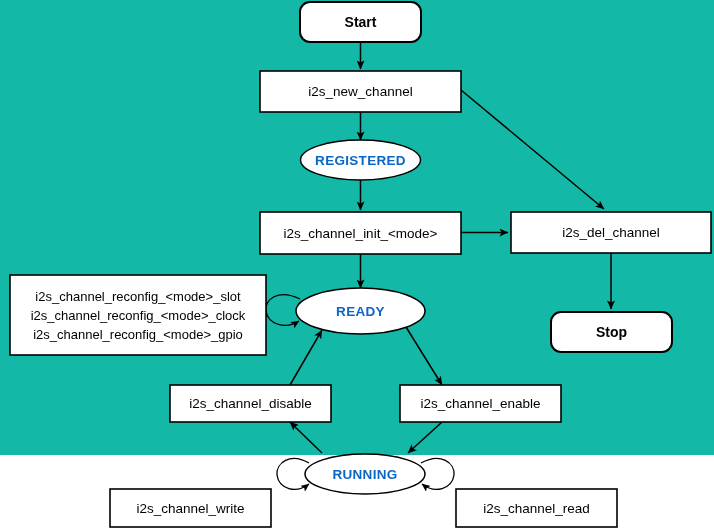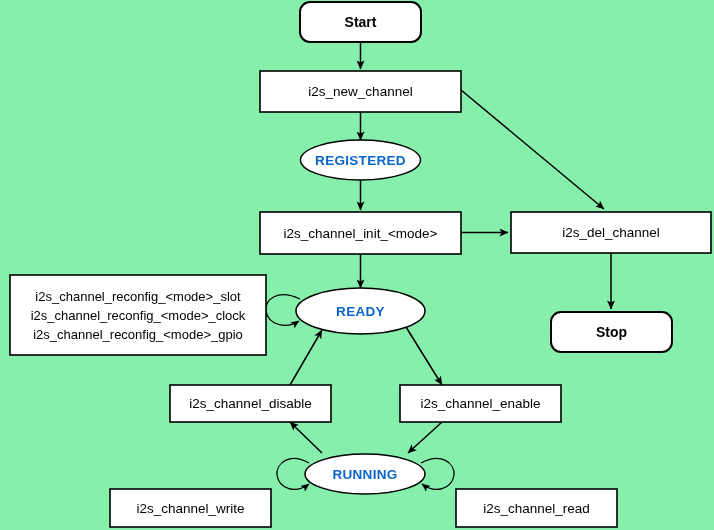--- a/index.html
+++ b/index.html
@@ -9,22 +9,22 @@
   }
   body {
     width: 714px;
     height: 530px;
     font-family: "Liberation Sans", sans-serif;
     overflow: hidden;
   }
   #diagram-root {
     position: relative;
     width: 714px;
-    height: 530px;
-    background: #86efac;
+    height: 455px;
+    background: #14b8a6;
   }
   svg#state-diagram {
     display: block;
     width: 714px;
     height: 530px;
   }
   .node-shape {
     fill: #ffffff;
     stroke: #000000;
     stroke-width: 1.6;

